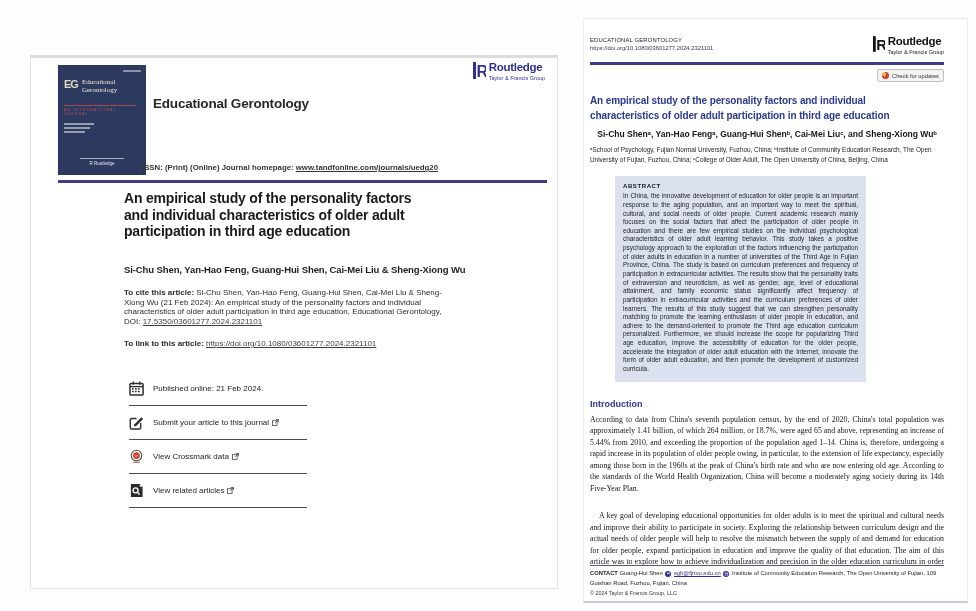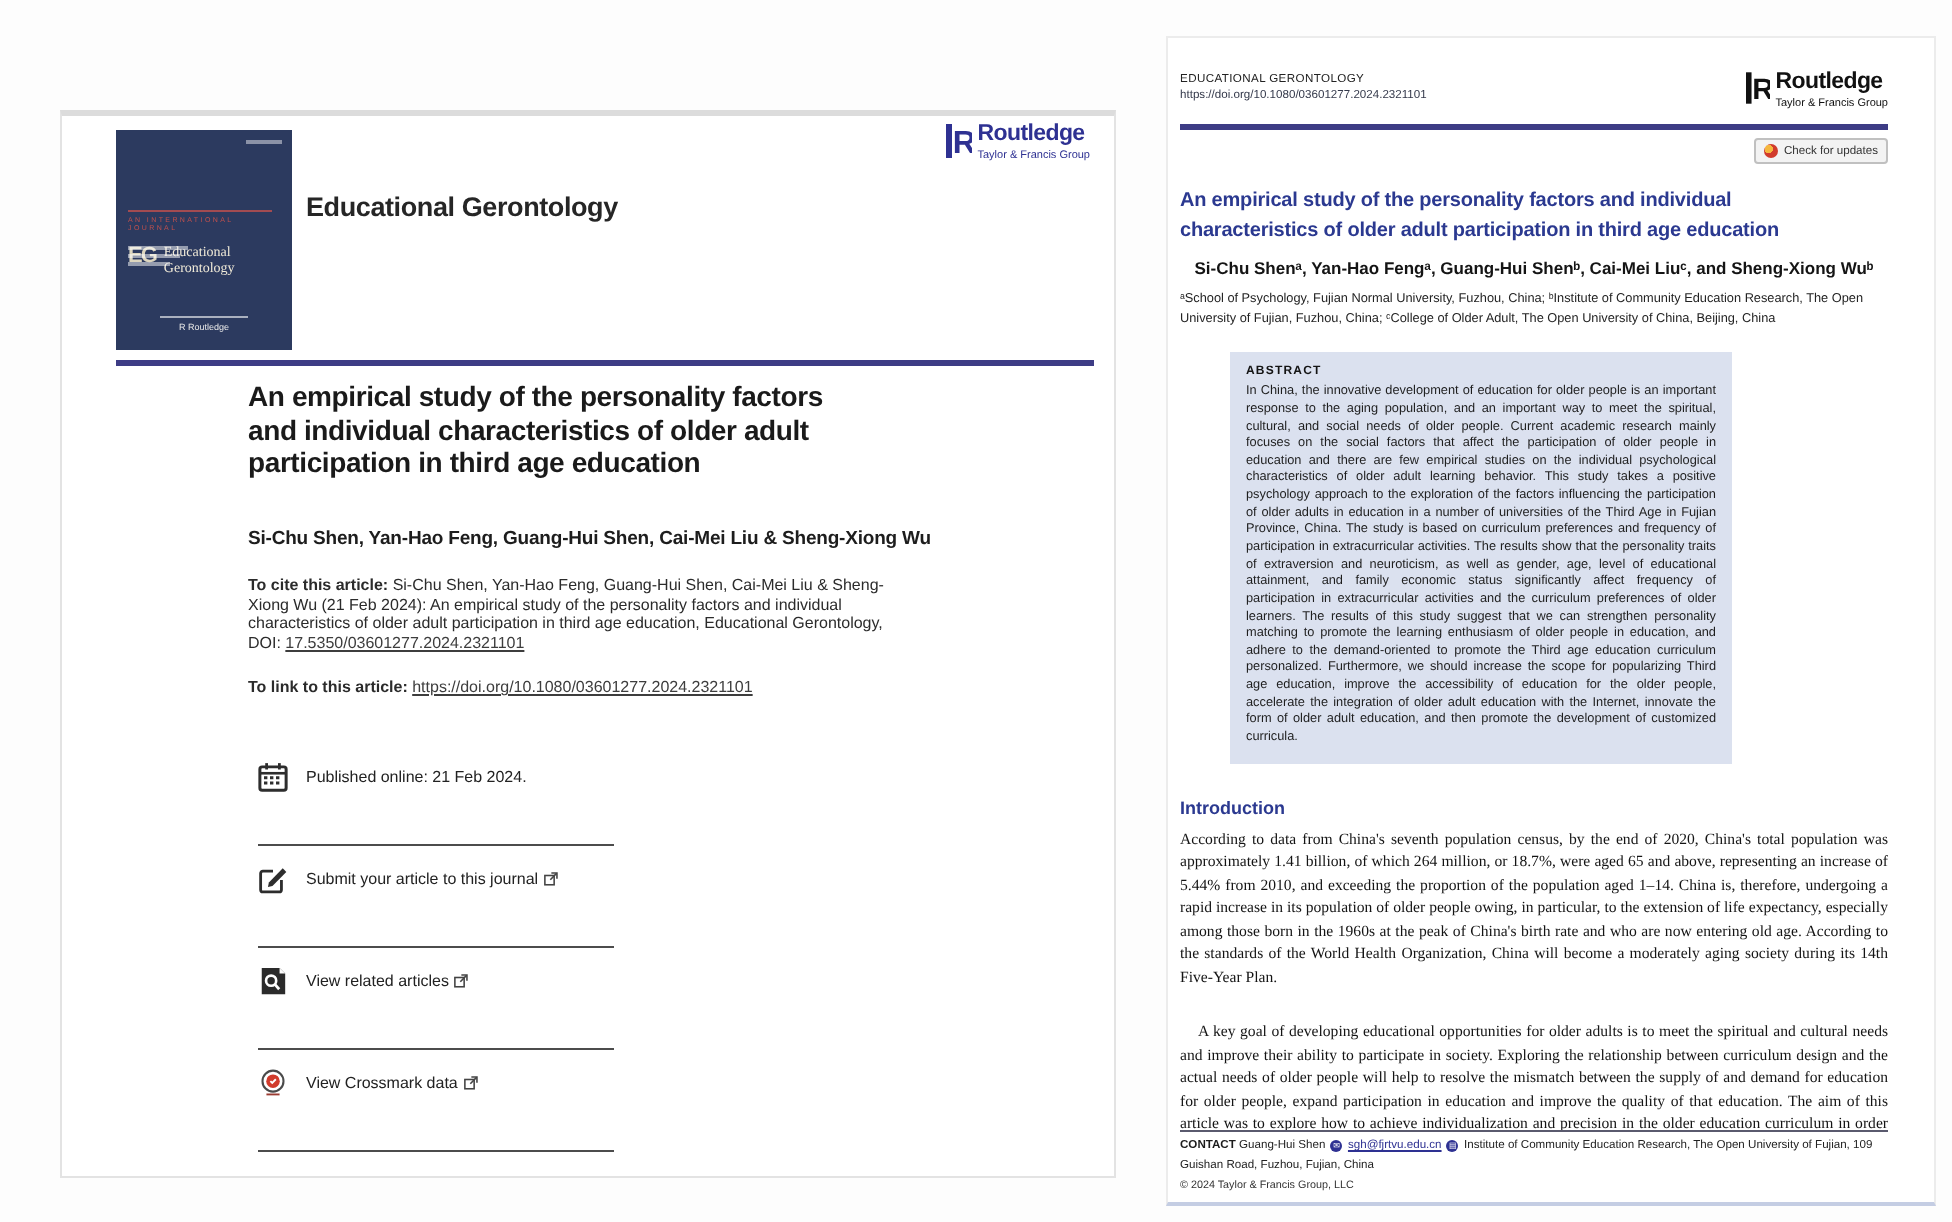--- a/index.html
+++ b/index.html
@@ -9,21 +9,21 @@
   
   .page-left {
     position:absolute; left:30px; top:55px; width:528px; height:534px;
     background:#fff; border:1px solid #e3e3e3; border-top:3px solid #dcdcdc;
   }
   .cover {
     position:absolute; left:27px; top:7px; width:88px; height:110px;
     background:#2c3a5f; overflow:hidden;
   }
   .cover-volstrip { position:absolute; right:5px; top:5px; width:18px; height:2px; background:rgba(255,255,255,.45); }
-  .cover-head { position:absolute; left:6px; top:13px; display:flex; gap:4px; align-items:flex-start;margin-top:44px; }
+  .cover-head { position:absolute; left:6px; top:13px; display:flex; gap:4px; align-items:flex-start; }
   .cover-eg { font-weight:bold; font-size:11px; letter-spacing:-1px; color:#ddd6bf; }
   .cover-title { font-family:"Liberation Serif",serif; font-size:7px; line-height:1.15; color:#f0ead8; width:52px; }
   .cover-sub { position:absolute; left:6px; top:40px; font-size:3.5px; letter-spacing:1.2px; color:#c0504d; border-top:0.5px solid rgba(192,80,77,.8); padding-top:1.5px; width:72px; }
   .cover-issue div { height:1.5px; background:rgba(255,255,255,.5); margin-bottom:2.5px; }
   .cover-issue { position:absolute; left:6px; top:58px; }
   .cover-pub { position:absolute; left:22px; bottom:9px; font-size:4.5px; color:#e8e8e8; border-top:0.5px solid rgba(255,255,255,.6); padding-top:2px; width:44px; text-align:center; }
 
   .lp-journal-title { position:absolute; left:122px; top:38px; font-size:13.5px; font-weight:bold; color:#262626; letter-spacing:-0.2px; }
   .logo { display:flex; gap:3px; align-items:flex-start; }
   .logo-mark { flex:0 0 auto; }
@@ -35,21 +35,21 @@
   .lp-rule { position:absolute; left:27px; top:122px; width:489px; height:3px; background:#3d3c85; }
 
   .lp-article-title { position:absolute; left:93px; top:132px; font-size:14px; font-weight:bold; color:#1a1a1a; line-height:16.5px; letter-spacing:-0.2px; white-space:pre-line; }
   .lp-authors { position:absolute; left:93px; top:206px; font-size:9.5px; font-weight:bold; color:#1d1d1d; letter-spacing:-0.1px; }
   .lp-cite { position:absolute; left:93px; top:230px; width:322px; font-size:8px; line-height:9.6px; color:#2b2b2b; }
   .lp-cite .b, .lp-link .b { font-weight:bold; }
   .lp-cite .u, .lp-link .u { text-decoration:underline; color:#3d3d3d; }
   .lp-link { position:absolute; left:93px; top:281px; font-size:8px; color:#2b2b2b; }
 
   .lp-actions { position:absolute; left:98px; top:314px; width:178px; }
-  .action-item { display:flex; align-items:center; gap:9px; padding:9px 2px 26px 0; border-bottom:1px solid #4c4c4c; }
+  .action-item { display:flex; align-items:center; gap:9px; padding:9px 2px 9px 0; border-bottom:1px solid #4c4c4c; }
   .action-item .lbl { font-size:8px; color:#222; display:flex; align-items:center; gap:3px; }
   .ai-icon { width:15px; height:15px; flex:0 0 auto; }
 
   
   .page-right {
     position:absolute; left:583px; top:18px; width:385px; height:585px;
     background:#fff; border:1px solid #ececec; border-bottom:2px solid #c4cde3;
     padding:17px 23px 0 6px; overflow:hidden;
   }
   .rp-headrow { display:flex; justify-content:space-between; align-items:flex-start; }
@@ -112,20 +112,21 @@
             <rect width="3" height="17" fill="currentColor"></rect>
             <text x="3.4" y="14.5" font-size="16" font-weight="800" fill="currentColor" font-family="Liberation Sans, sans-serif">R</text>
           </svg>
       </span>
       <span class="logo-text">
         <div class="logo-name">Routledge</div>
         <div class="logo-tag">Taylor &amp; Francis Group</div>
       </span>
     </div>
 
+    <div class="lp-issn"><span>ISSN: (Print) (Online) Journal homepage: </span><span class="u">www.tandfonline.com/journals/uedg20</span></div>
 
     <div class="lp-rule"></div>
 
     <div class="lp-article-title">An empirical study of the personality factors
 and individual characteristics of older adult
 participation in third age education</div>
     <div class="lp-authors">Si-Chu Shen, Yan-Hao Feng, Guang-Hui Shen, Cai-Mei Liu &amp; Sheng-Xiong Wu</div>
 
     <div class="lp-cite"><span class="b">To cite this article: </span><span>Si-Chu Shen, Yan-Hao Feng, Guang-Hui Shen, Cai-Mei Liu &amp; Sheng-Xiong Wu (21 Feb 2024): An empirical study of the personality factors and individual characteristics of older adult participation in third age education, Educational Gerontology, DOI: </span><span class="u">17.5350/03601277.2024.2321101</span></div>
 
@@ -166,47 +167,47 @@
               <rect x="0.5" y="2" width="5.3" height="5.3" fill="none" stroke="#444" stroke-width="0.9"></rect>
               <path d="M4.2 0.6 h3.2 v3.2" fill="none" stroke="#444" stroke-width="0.9"></path>
               <line x1="3.6" y1="4.4" x2="7.2" y2="0.8" stroke="#444" stroke-width="0.9"></line>
             </svg>
         </span>
       </div>
 
       <div class="action-item">
         <span class="ai-icon">
           <svg width="15" height="15" viewBox="0 0 16 16">
+              <circle cx="8" cy="7" r="5.6" fill="#fff" stroke="#4a4a4a" stroke-width="1.1"></circle>
+              <circle cx="8" cy="7" r="3.6" fill="#d13b2c"></circle>
+              <path d="M6.6 7 l1 1 l1.9 -2" stroke="#fff" stroke-width="1" fill="none"></path>
+              <rect x="4.5" y="13.6" width="7" height="1" fill="#9a3b31"></rect>
+            </svg>
+        </span>
+        <span class="lbl">
+            <span>View Crossmark data</span>
+          <svg width="7" height="7" viewBox="0 0 8 8">
+              <rect x="0.5" y="2" width="5.3" height="5.3" fill="none" stroke="#444" stroke-width="0.9"></rect>
+              <path d="M4.2 0.6 h3.2 v3.2" fill="none" stroke="#444" stroke-width="0.9"></path>
+              <line x1="3.6" y1="4.4" x2="7.2" y2="0.8" stroke="#444" stroke-width="0.9"></line>
+            </svg>
+        </span>
+      </div>
+
+      <div class="action-item">
+        <span class="ai-icon">
+          <svg width="15" height="15" viewBox="0 0 16 16">
               <path d="M2 1 h9.5 l3 3 V15 H2 z" fill="#2b2b2b"></path>
               <path d="M11.5 1 l3 3 h-3 z" fill="#ffffff"></path>
               <circle cx="7" cy="7.8" r="2.7" fill="none" stroke="#fff" stroke-width="1.4"></circle>
               <line x1="8.9" y1="9.7" x2="11.3" y2="12.4" stroke="#fff" stroke-width="1.5"></line>
             </svg>
         </span>
         <span class="lbl">
             <span>View related articles</span>
-          <svg width="7" height="7" viewBox="0 0 8 8">
-              <rect x="0.5" y="2" width="5.3" height="5.3" fill="none" stroke="#444" stroke-width="0.9"></rect>
-              <path d="M4.2 0.6 h3.2 v3.2" fill="none" stroke="#444" stroke-width="0.9"></path>
-              <line x1="3.6" y1="4.4" x2="7.2" y2="0.8" stroke="#444" stroke-width="0.9"></line>
-            </svg>
-        </span>
-      </div>
-
-      <div class="action-item">
-        <span class="ai-icon">
-          <svg width="15" height="15" viewBox="0 0 16 16">
-              <circle cx="8" cy="7" r="5.6" fill="#fff" stroke="#4a4a4a" stroke-width="1.1"></circle>
-              <circle cx="8" cy="7" r="3.6" fill="#d13b2c"></circle>
-              <path d="M6.6 7 l1 1 l1.9 -2" stroke="#fff" stroke-width="1" fill="none"></path>
-              <rect x="4.5" y="13.6" width="7" height="1" fill="#9a3b31"></rect>
-            </svg>
-        </span>
-        <span class="lbl">
-            <span>View Crossmark data</span>
           <svg width="7" height="7" viewBox="0 0 8 8">
               <rect x="0.5" y="2" width="5.3" height="5.3" fill="none" stroke="#444" stroke-width="0.9"></rect>
               <path d="M4.2 0.6 h3.2 v3.2" fill="none" stroke="#444" stroke-width="0.9"></path>
               <line x1="3.6" y1="4.4" x2="7.2" y2="0.8" stroke="#444" stroke-width="0.9"></line>
             </svg>
         </span>
       </div>
 
     </div>
   </div>

